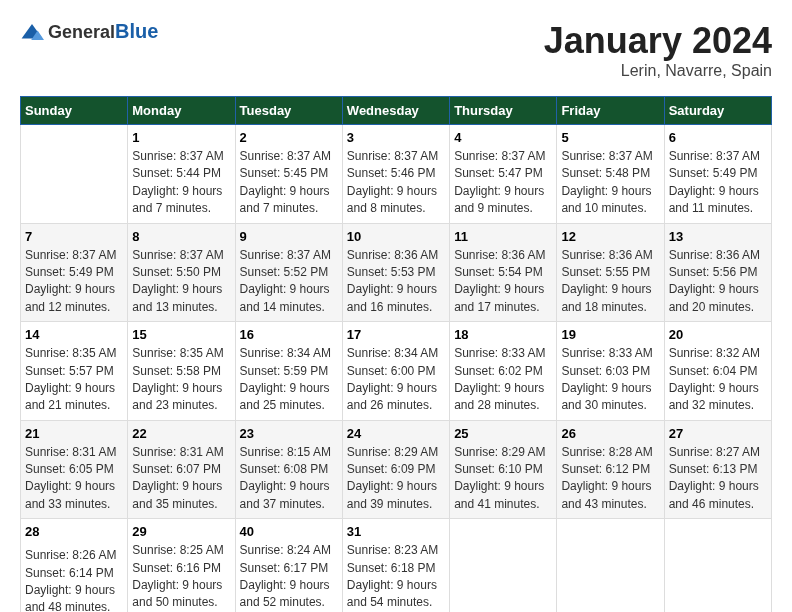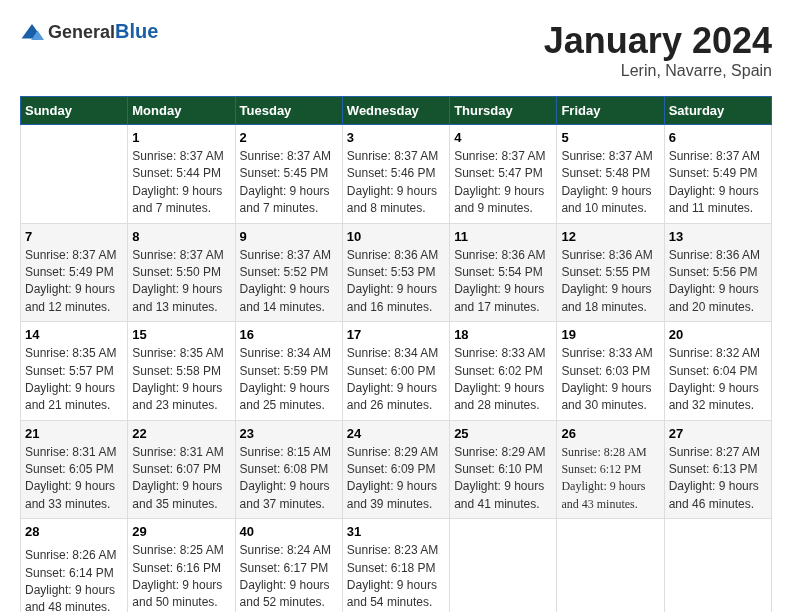--- a/index.html
+++ b/index.html
@@ -291,21 +291,21 @@
         </td>
         <td>
           <span class="day-number">25</span>
           <div class="day-info" style="white-space: pre-line;">Sunrise: 8:29 AM
 Sunset: 6:10 PM
 Daylight: 9 hours
 and 41 minutes.</div>
         </td>
         <td>
           <span class="day-number">26</span>
-          <div class="day-info" style="white-space: pre-line; font-family: Liberation Serif, serif;">Sunrise: 8:28 AM
+          <div class="day-info" style="white-space: pre-line;">Sunrise: 8:28 AM
 Sunset: 6:12 PM
 Daylight: 9 hours
 and 43 minutes.</div>
         </td>
         <td>
           <span class="day-number">27</span>
           <div class="day-info" style="white-space: pre-line;">Sunrise: 8:27 AM
 Sunset: 6:13 PM
 Daylight: 9 hours
 and 46 minutes.</div>

